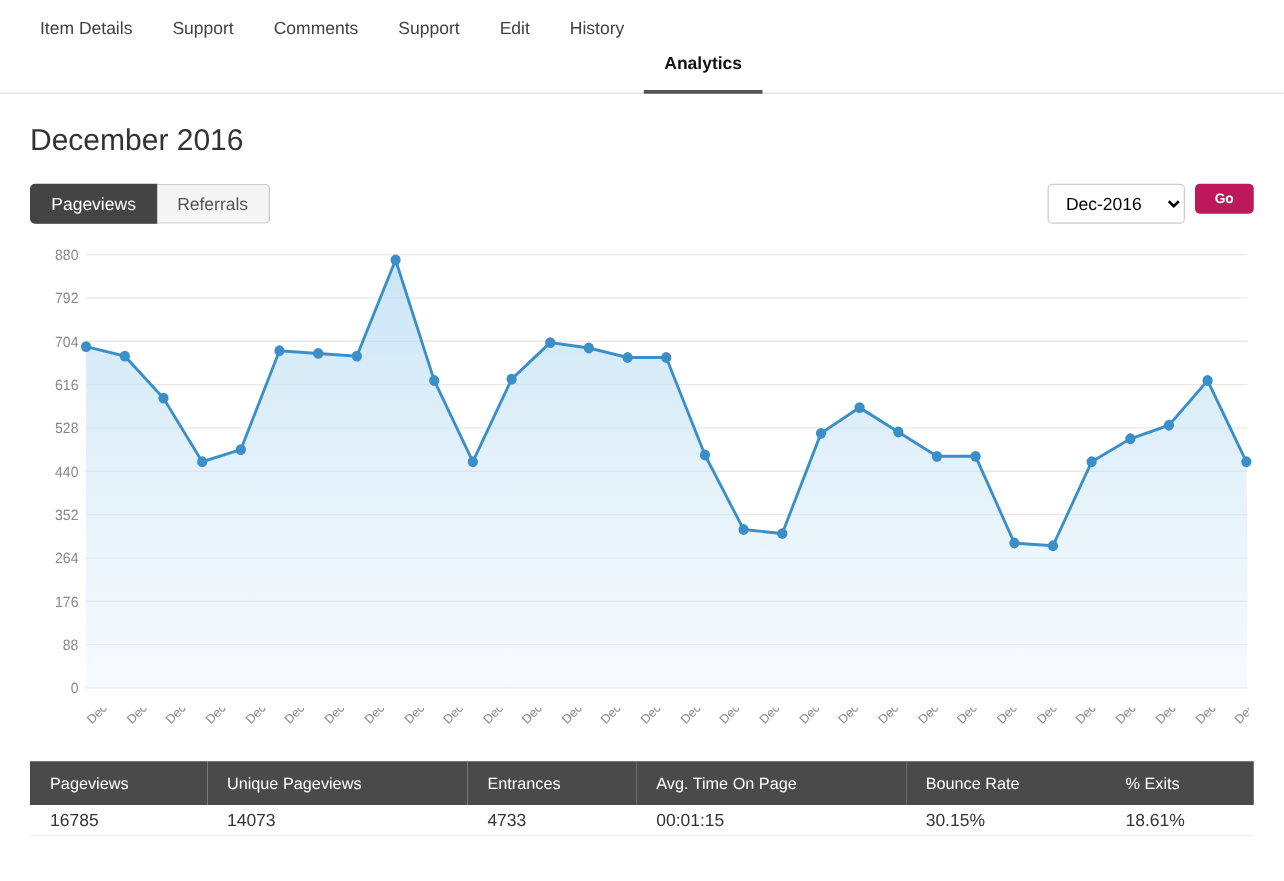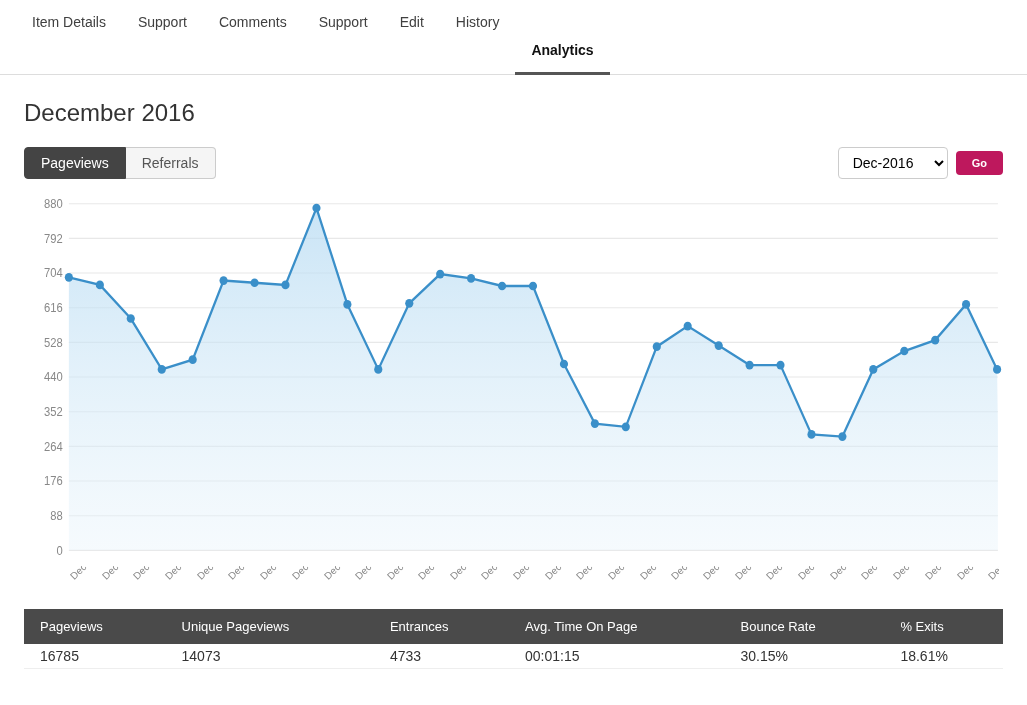--- a/index.html
+++ b/index.html
@@ -55,21 +55,21 @@
       color: #555;
     }
     .view-btn.active {
       background: #444;
       color: #fff;
       border-color: #444;
     }
     .view-btn:first-child { border-radius: 4px 0 0 4px; }
     .view-btn:last-child { border-radius: 0 4px 4px 0; border-left: none; }
 
-    .date-controls { display: flex; align-items: center; gap: 8px; }
+    .date-controls { display: flex; align-items: flex-start; gap: 8px; }
     .date-select {
       padding: 6px 10px;
       border: 1px solid #ccc;
       border-radius: 4px;
       font-size: 14px;
       background: #fff;
       cursor: pointer;
       min-width: 110px;
     }
     .go-btn {

